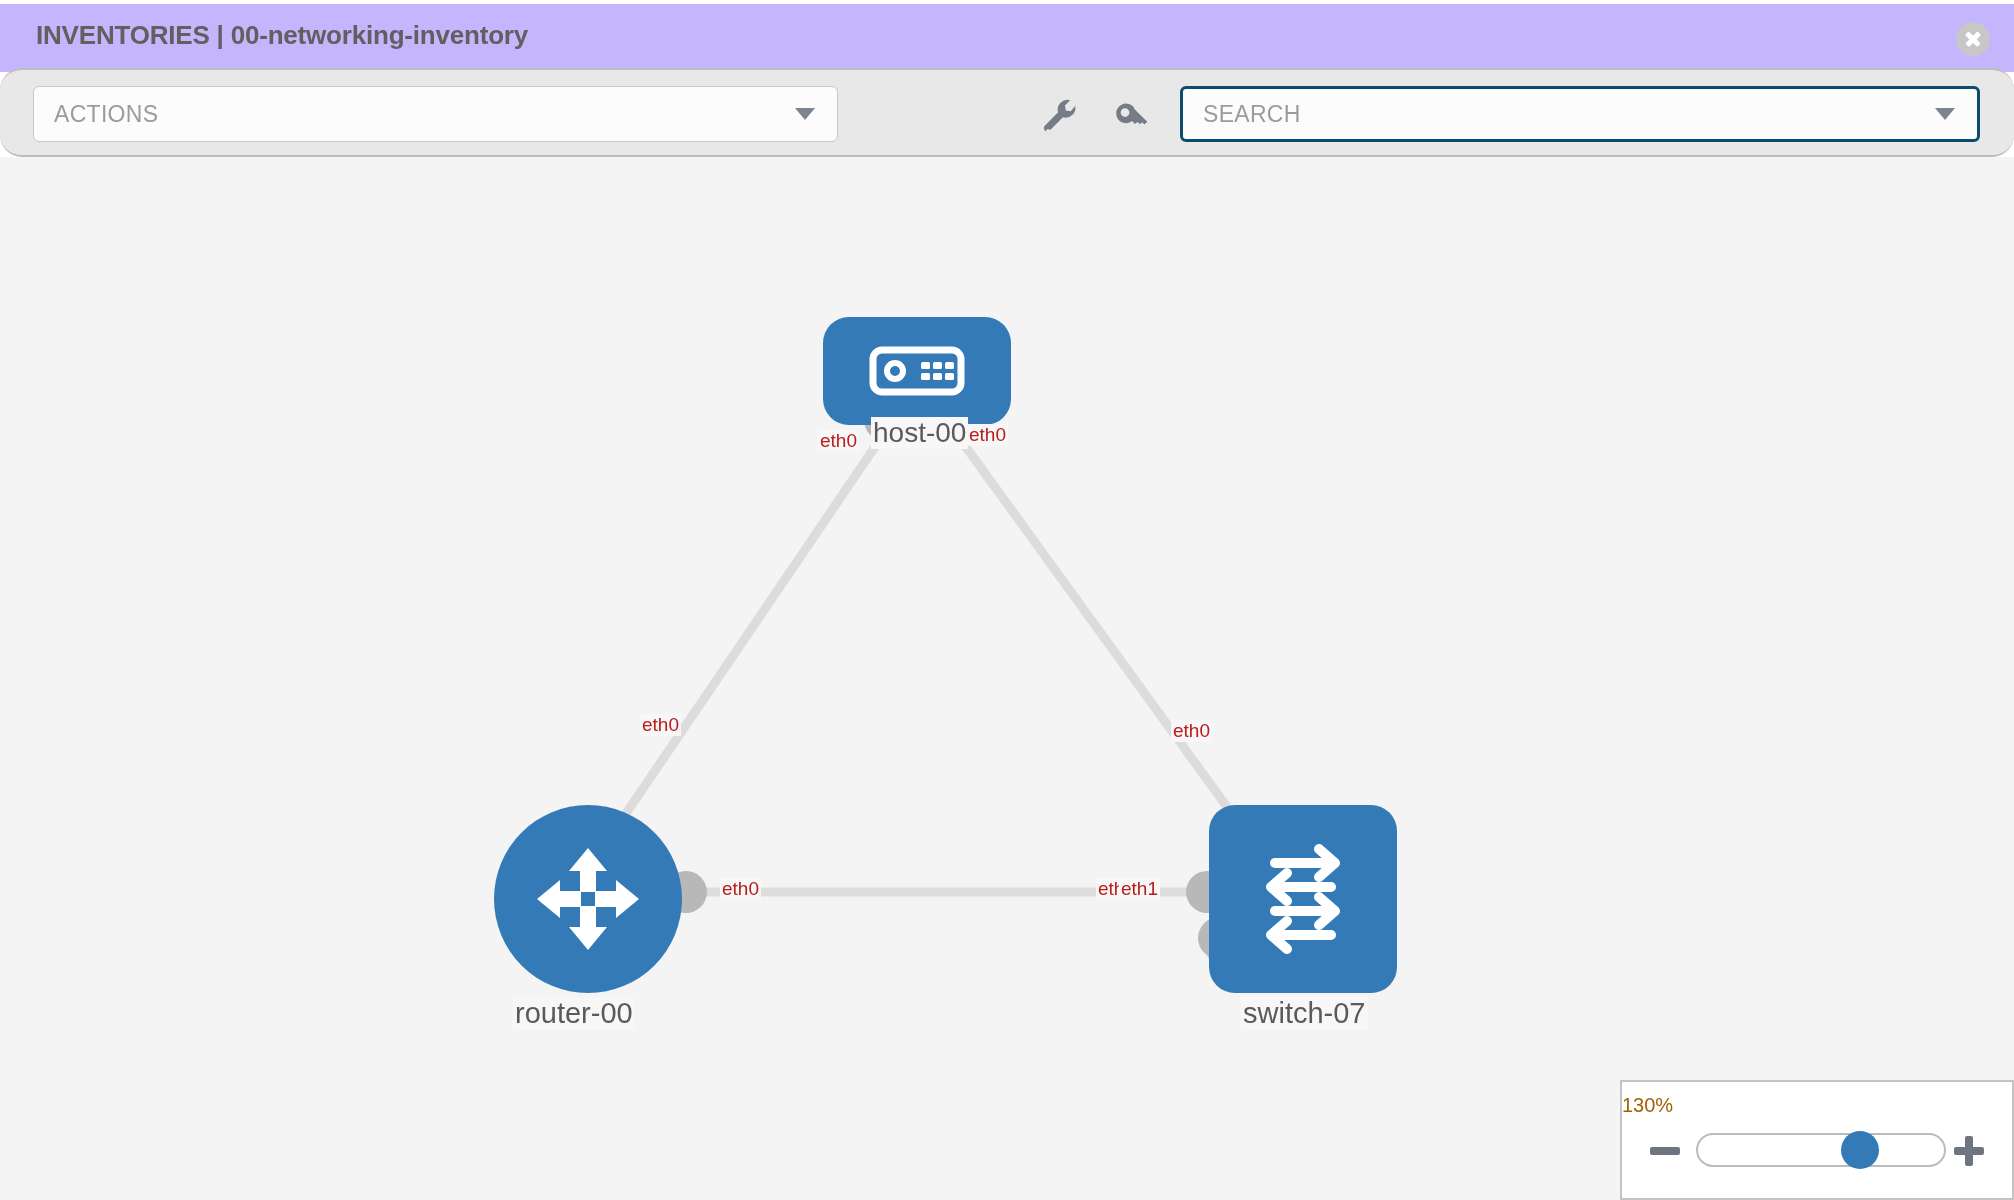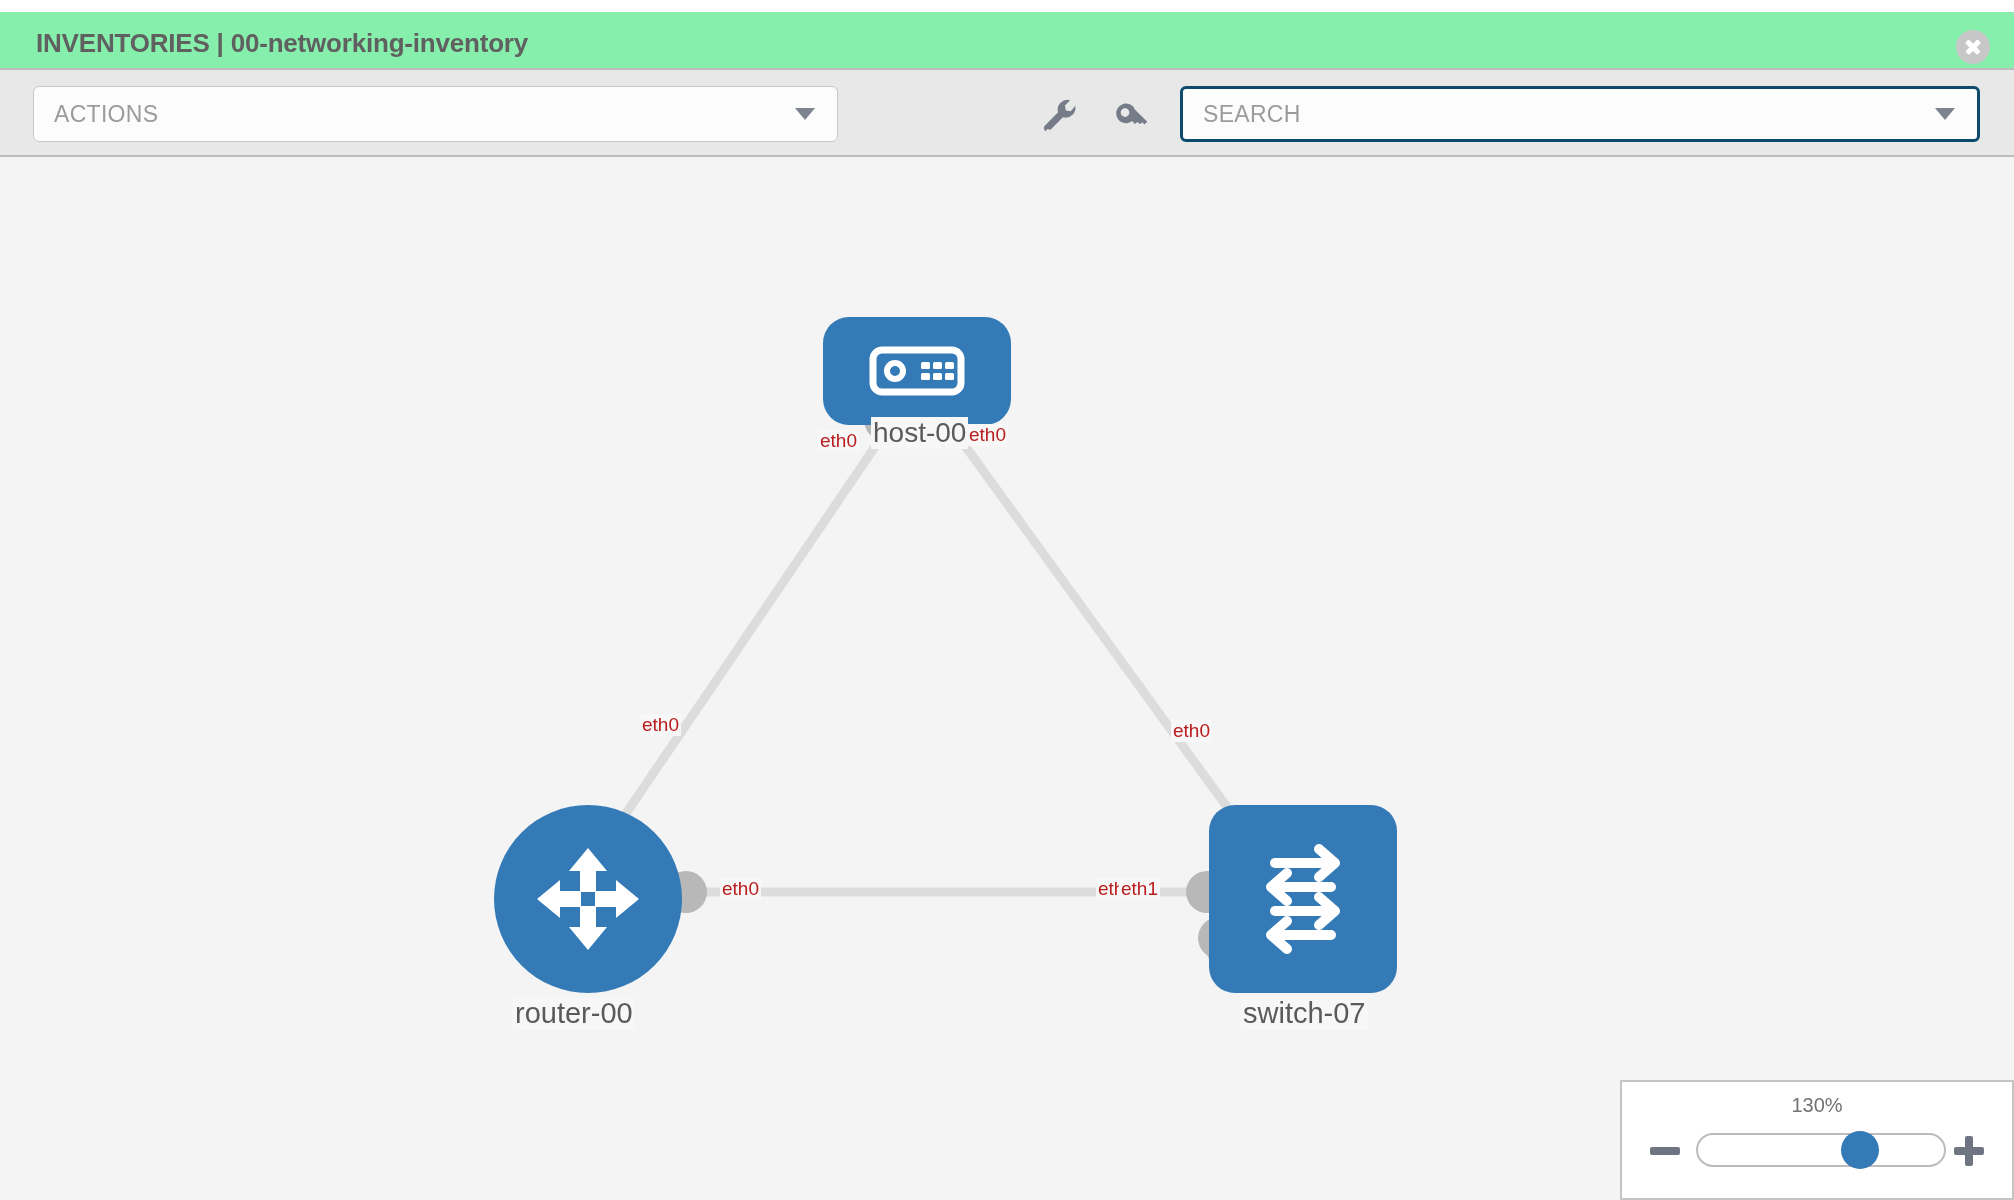--- a/index.html
+++ b/index.html
@@ -6,22 +6,22 @@
   html, body {
     width: 2014px; height: 1200px;
     font-family: "Liberation Sans", sans-serif;
     background: #ffffff;
     overflow: hidden;
   }
   #app { position: relative; width: 2014px; height: 1200px; }
 
   
   .header {
-    position: absolute; left: 0; top: 12px; width: 2014px; height: 68px;
-    background: #86efac;
+    position: absolute; left: 0; top: 4px; width: 2014px; height: 68px;
+    background: #c4b5fd;
     padding-left: 48px;
   }
   .header-title {
     position: absolute; left: 36px; top: 16px;
     font-size: 26px; font-weight: bold; color: #606060;
     letter-spacing: -0.2px; white-space: nowrap;
   }
   .close-icon {
     position: absolute; right: 24px; top: 18px;
     width: 34px; height: 34px; border-radius: 50%;
@@ -33,20 +33,21 @@
   }
   .close-icon::before { transform: translate(-50%,-50%) rotate(45deg); }
   .close-icon::after  { transform: translate(-50%,-50%) rotate(-45deg); }
 
   
   .toolbar {
     position: absolute; left: 0; top: 68px; width: 2014px; height: 89px;
     background: #e8e8e8;
     border-top: 2px solid #bdbdbd;
     border-bottom: 2px solid #bdbdbd;
+    border-radius: 22px;
   }
   .actions-select {
     position: absolute; left: 33px; top: 16px;
     width: 805px; height: 56px;
     background: #fcfcfc; border: 1px solid #c9c9c9; border-radius: 6px;
     cursor: pointer;
   }
   .actions-label {
     position: absolute; left: 20px; top: 50%; transform: translateY(-50%);
     font-size: 23px; color: #9b9b9b; letter-spacing: 0.3px;
@@ -117,21 +118,21 @@
   #switch-node .node-shape { left: 0; top: 0; width: 188px; height: 188px; border-radius: 26px; }
 
   
   .zoom-panel {
     position: absolute; left: 1620px; top: 1080px;
     width: 394px; height: 120px;
     background: #ffffff; border: 2px solid #c4c4c4;
   }
   .zoom-percent {
     position: absolute; left: 0; right: 0; top: 12px;
-    text-align: center; font-size: 20px; color: #737373;
+    text-align: left; font-size: 20px; color: #a16207;
   }
   .zoom-minus, .zoom-plus {
     position: absolute; top: 54px; cursor: pointer; color: #6f7580;
   }
   .zoom-minus { left: 28px; width: 30px; height: 8px; background: #6f7580; border-radius: 2px; top: 65px; }
   .zoom-plus  { left: 332px; width: 30px; height: 30px; top: 54px; }
   .zoom-plus::before, .zoom-plus::after {
     content: ""; position: absolute; background: #6f7580; border-radius: 2px;
   }
   .zoom-plus::before { left: 0; top: 11px; width: 30px; height: 8px; }

